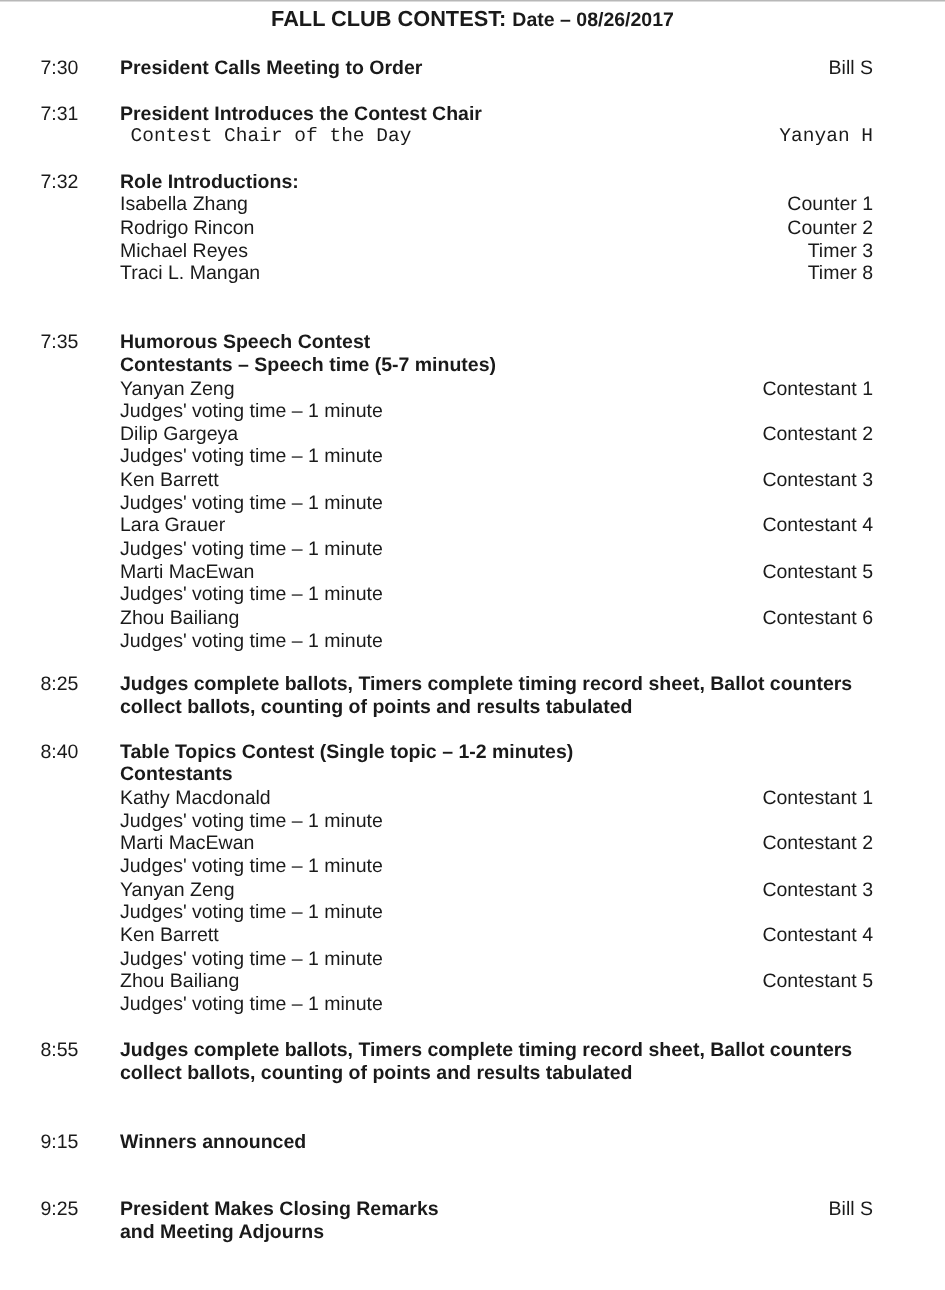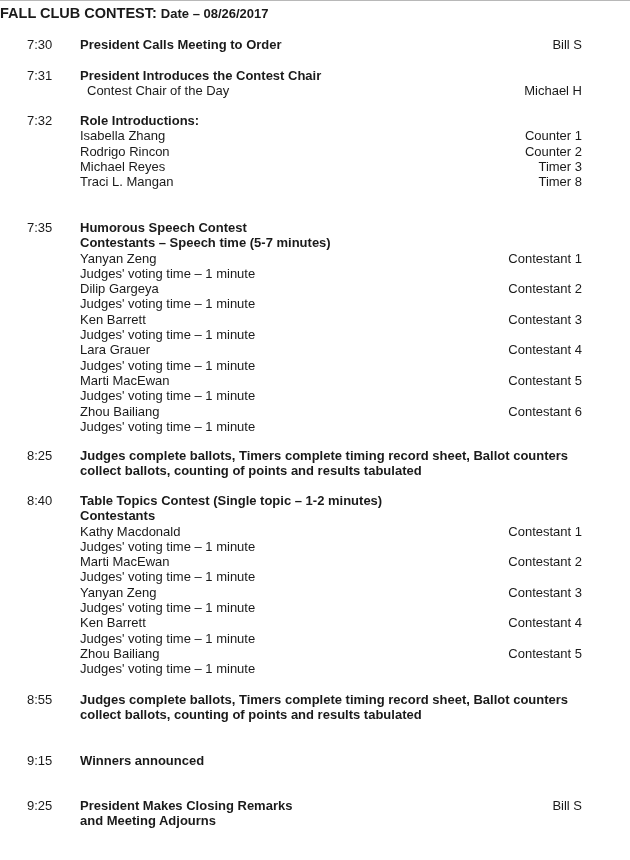--- a/index.html
+++ b/index.html
@@ -2,32 +2,32 @@
 <html><head>
   <meta charset="utf-8">
   <style>
     html, body { margin: 0; padding: 0; background: #ffffff; }
     body {
       width: 630px; height: 860px; position: relative; overflow: hidden;
       font-family: "Liberation Sans", sans-serif; color: #1a1a1a;
       border-top: 1px solid #b8b8b8; box-sizing: border-box;
     }
     .title {
-      position: absolute; top: 4px; left: 0; width: 630px; 
+      position: absolute; top: 4px; left: 0; width: 630px; text-align: center;
       font-size: 14.5px; font-weight: bold; letter-spacing: 0;
     }
     .title .date { font-size: 13px; }
     .section { position: absolute; left: 0; width: 630px; }
     .time {
       position: absolute; left: 27px; top: 0; font-weight: normal; font-size: 13px;
     }
     .content { position: absolute; left: 80px; top: 0; width: 520px; }
     .line { height: 15.3px; line-height: 15.3px; font-size: 13px; position: relative; white-space: nowrap; }
     .line.bold { font-weight: bold; }
-    .line.indent { padding-left: 7px; }
+    .line.indent { padding-left: 7px; font-family: Liberation Mono, monospace; }
     .role {
       position: absolute; right: 18px; top: 0; font-weight: normal;
     }
   </style>
 </head>
 <body>
 
 <div class="title">
   <span>FALL CLUB CONTEST:</span>
   <span class="date">Date – 08/26/2017</span>
@@ -37,21 +37,21 @@
     <div class="section" style="top: 36px;">
       <div class="time">7:30</div>
       <div class="content">
         <div class="line bold"><span>President Calls Meeting to Order</span><span class="role">Bill S</span></div>
       </div>
     </div>
     <div class="section" style="top: 67px;">
       <div class="time">7:31</div>
       <div class="content">
         <div class="line bold"><span>President Introduces the Contest Chair</span></div>
-        <div class="line indent"><span>Contest Chair of the Day</span><span class="role">Michael H</span></div>
+        <div class="line indent"><span>Contest Chair of the Day</span><span class="role">Yanyan H</span></div>
       </div>
     </div>
     <div class="section" style="top: 112px;">
       <div class="time">7:32</div>
       <div class="content">
         <div class="line bold"><span>Role Introductions:</span></div>
         <div class="line"><span>Isabella Zhang</span><span class="role">Counter 1</span></div>
         <div class="line"><span>Rodrigo Rincon</span><span class="role">Counter 2</span></div>
         <div class="line"><span>Michael Reyes</span><span class="role">Timer 3</span></div>
         <div class="line"><span>Traci L. Mangan</span><span class="role">Timer 8</span></div>

